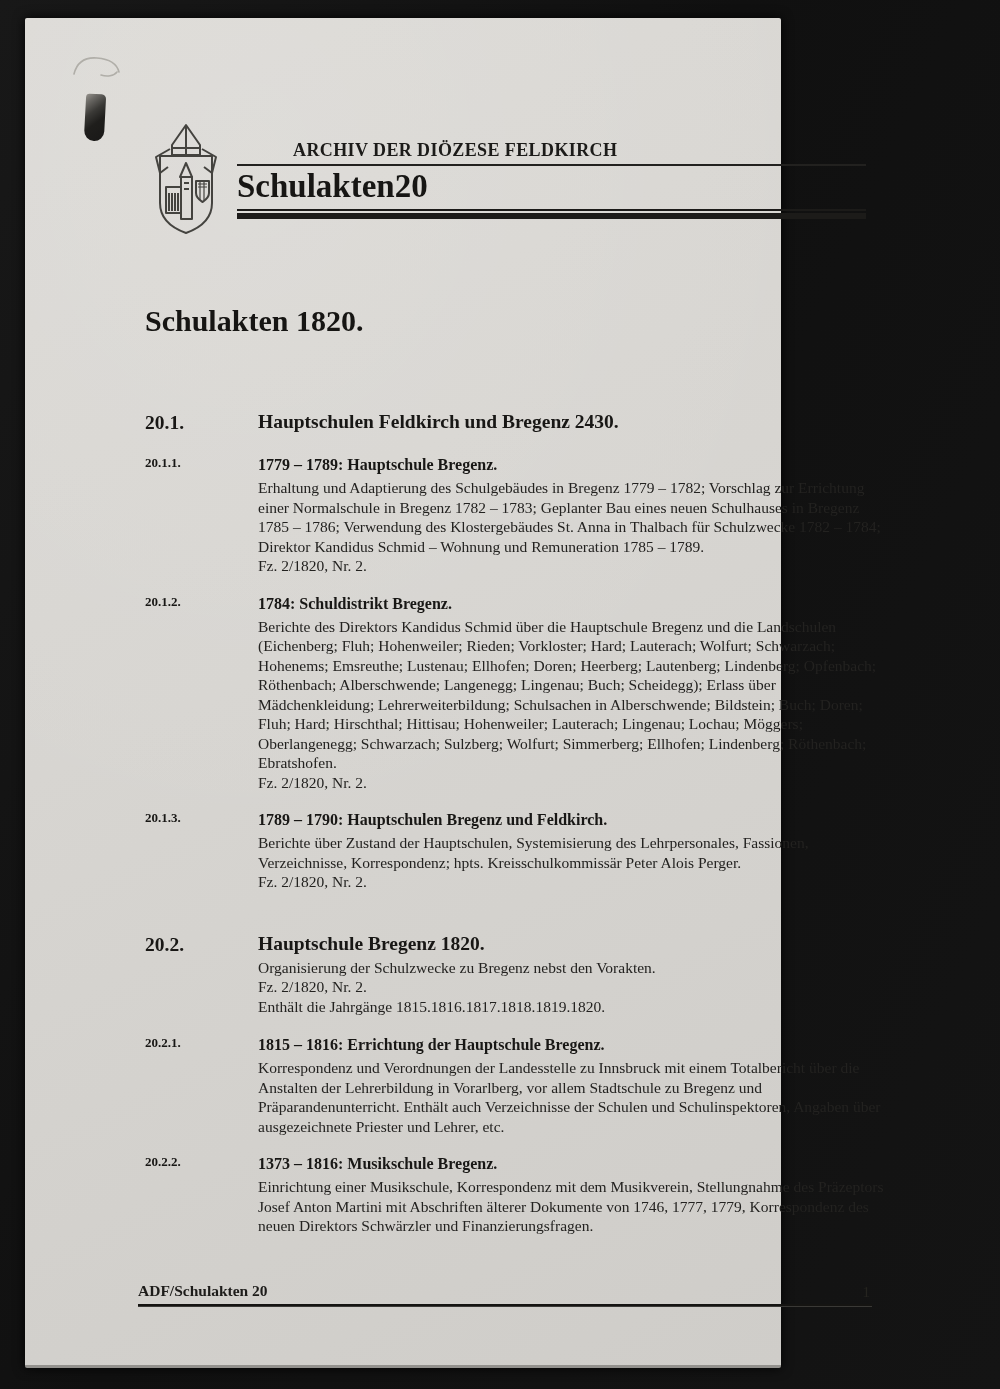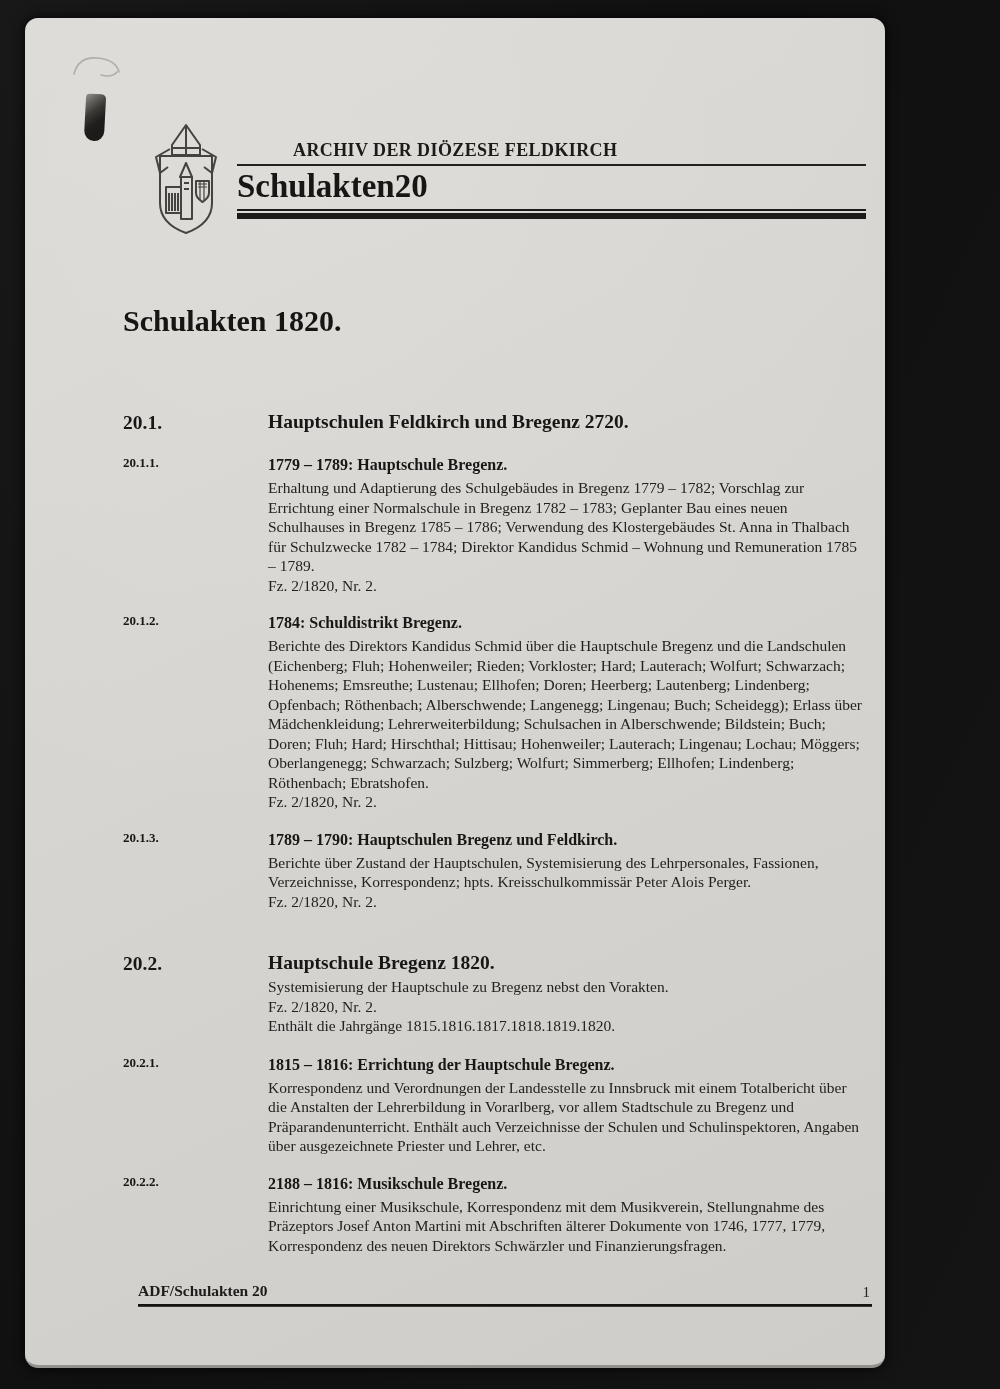--- a/index.html
+++ b/index.html
@@ -3,25 +3,25 @@
 <meta charset="utf-8">
 <style>
   html,body{margin:0;padding:0;}
   body{
     width:1000px;height:1389px;
     background:linear-gradient(115deg,#181818 0%,#101010 45%,#141414 100%);
     position:relative;overflow:hidden;
     font-family:"Liberation Serif","DejaVu Serif",serif;
   }
   .paper{
-    position:absolute;left:25px;top:18px;width:860px;height:1347px;
+    position:absolute;left:25px;top:18px;width:756px;height:1347px;
     background:
       radial-gradient(130% 90% at 30% 10%, rgba(255,255,255,.10), rgba(0,0,0,0) 60%),
       linear-gradient(155deg,#dcdad6 0%,#d7d5d1 45%,#cfcdc9 100%);
-    border-radius:13px;
+    border-radius:2px;
     border-bottom:3px solid #93918d;
     box-shadow:0 0 12px rgba(0,0,0,.9);
   }
   
   .pencil{position:absolute;left:46px;top:36px;width:56px;height:30px;}
   .punch{
     position:absolute;left:60px;top:76px;width:20px;height:47px;
     border-radius:4px 5px 11px 11px;
     background:linear-gradient(140deg,#97948e 0%,#6b6965 16%,#3a3936 38%,#1f1e1c 60%,#191817 100%);
     transform:rotate(3deg);
@@ -35,23 +35,23 @@
   .rule-thin{position:absolute;left:212px;top:146px;width:629px;height:2px;background:#22211f;}
   .title-row{
     position:absolute;left:212px;top:148px;width:629px;
     display:flex;justify-content:flex-start;align-items:baseline;
     font-size:33px;font-weight:bold;color:#171614;line-height:40px;
   }
   .rule-double{position:absolute;left:212px;top:191px;width:629px;}
   .rule-double .t{height:2px;background:#1c1b19;}
   .rule-double .b{height:6px;background:#1c1b19;margin-top:2px;}
   
-  .content{position:absolute;left:98px;top:286px;width:740px;color:#1f1e1c;}
+  .content{position:absolute;left:120px;top:286px;width:740px;color:#1f1e1c;}
   .doc-title{font-size:30px;font-weight:bold;color:#161513;margin:0 0 72px 0;line-height:34px;}
-  .entry{display:flex;margin-bottom:17px;gap:32px;}
+  .entry{display:flex;margin-bottom:17px;}
   .num{width:113px;flex-shrink:0;font-weight:bold;font-size:13px;color:#181715;padding-top:1px;}
   .cell{flex:1;}
   .heading{font-weight:bold;font-size:16px;color:#181715;line-height:22px;margin-bottom:2px;}
   .group-head{margin-bottom:18px;}
   .group-head .num,.group-head .heading{font-size:19.5px;line-height:24px;}
   .group + .group{margin-top:40px;}
   .para{font-size:15.5px;line-height:19.5px;color:#232220;}
   
   .footer{position:absolute;left:113px;top:1264px;width:734px;}
   .footer-label{font-size:15.5px;font-weight:bold;color:#1d1c1a;}
@@ -102,21 +102,21 @@
       <div class="b"></div>
   </div>
 
   <div class="content">
     <h1 class="doc-title">Schulakten 1820.</h1>
     <div>
         <div class="group">
   <div class="entry group-head">
     <div class="num">20.1.</div>
     <div class="cell">
-      <div class="heading">Hauptschulen Feldkirch und Bregenz 2720.</div>
+      <div class="heading">Hauptschulen Feldkirch und Bregenz 2430.</div>
       <div class="body"></div>
     </div>
   </div>
 
   <div class="entry">
     <div class="num">20.1.1.</div>
     <div class="cell">
       <div class="heading">1779 – 1789: Hauptschule Bregenz.</div>
       <div class="body">
                 <div class="para">Erhaltung und Adaptierung des Schulgebäudes in Bregenz 1779 – 1782; Vorschlag zur Errichtung einer Normalschule in Bregenz 1782 – 1783; Geplanter Bau eines neuen Schulhauses in Bregenz 1785 – 1786; Verwendung des Klostergebäudes St. Anna in Thalbach für Schulzwecke 1782 – 1784; Direktor Kandidus Schmid – Wohnung und Remuneration 1785 – 1789.</div>
@@ -146,41 +146,41 @@
               </div>
     </div>
   </div>
 </div>
         <div class="group">
   <div class="entry group-head">
     <div class="num">20.2.</div>
     <div class="cell">
       <div class="heading">Hauptschule Bregenz 1820.</div>
       <div class="body">
-                <div class="para">Systemisierung der Hauptschule zu Bregenz nebst den Vorakten.</div>
+                <div class="para">Organisierung der Schulzwecke zu Bregenz nebst den Vorakten.</div>
                 <div class="para">Fz. 2/1820, Nr. 2.</div>
                 <div class="para">Enthält die Jahrgänge 1815.1816.1817.1818.1819.1820.</div>
               </div>
     </div>
   </div>
 
   <div class="entry">
     <div class="num">20.2.1.</div>
     <div class="cell">
       <div class="heading">1815 – 1816: Errichtung der Hauptschule Bregenz.</div>
       <div class="body">
                 <div class="para">Korrespondenz und Verordnungen der Landesstelle zu Innsbruck mit einem Totalbericht über die Anstalten der Lehrerbildung in Vorarlberg, vor allem Stadtschule zu Bregenz und Präparandenunterricht. Enthält auch Verzeichnisse der Schulen und Schulinspektoren, Angaben über ausgezeichnete Priester und Lehrer, etc.</div>
               </div>
     </div>
   </div>
 
   <div class="entry">
     <div class="num">20.2.2.</div>
     <div class="cell">
-      <div class="heading">2188 – 1816: Musikschule Bregenz.</div>
+      <div class="heading">1373 – 1816: Musikschule Bregenz.</div>
       <div class="body">
                 <div class="para">Einrichtung einer Musikschule, Korrespondenz mit dem Musikverein, Stellungnahme des Präzeptors Josef Anton Martini mit Abschriften älterer Dokumente von 1746, 1777, 1779, Korrespondenz des neuen Direktors Schwärzler und Finanzierungsfragen.</div>
               </div>
     </div>
   </div>
 </div>
       </div>
   </div>
 
   <div class="footer">

